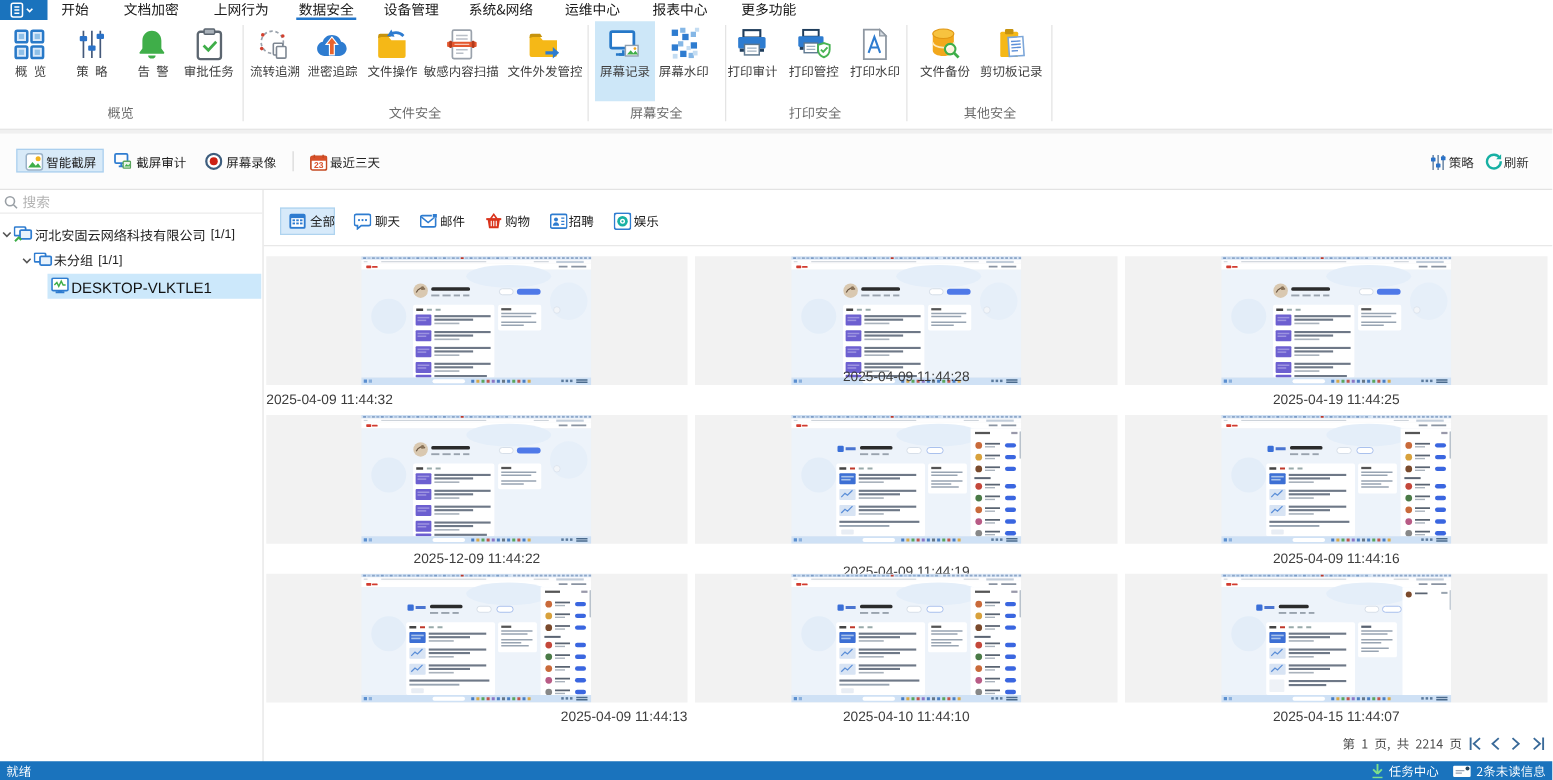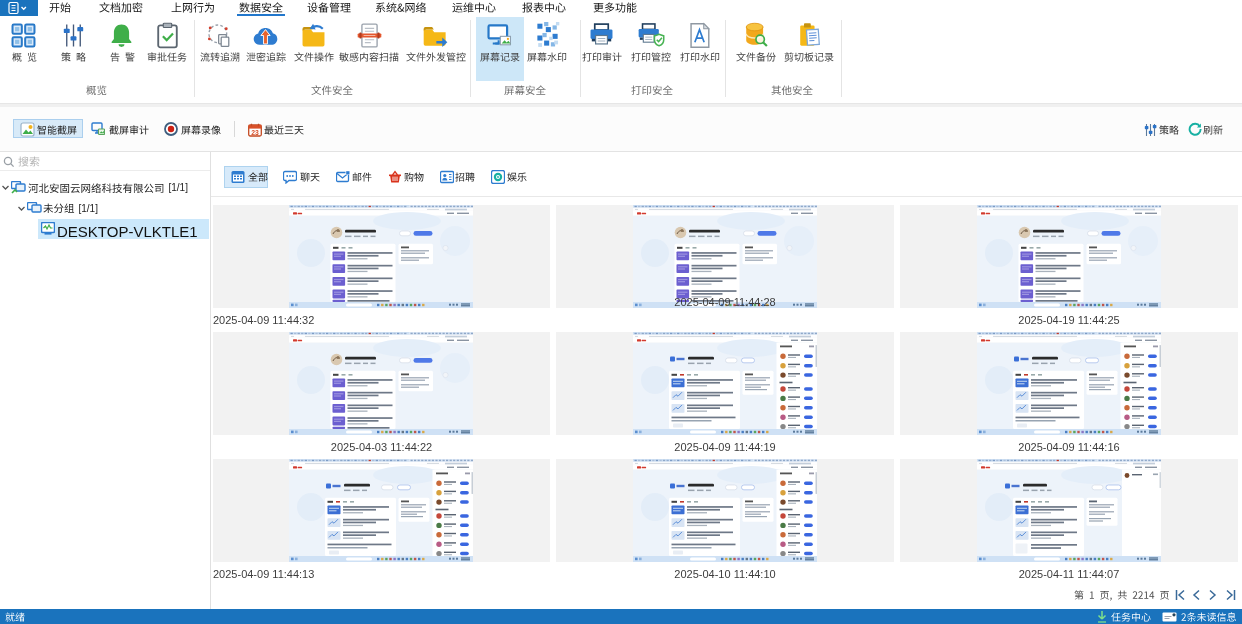--- a/index.html
+++ b/index.html
@@ -667,21 +667,21 @@
     </g>
   </svg>
 <div style="position:absolute;left:78.5px;top:202.5px;font-size:10px;color:#222;white-space:nowrap;">[1/1]</div>
 <div style="position:absolute;left:38px;top:219px;width:171px;height:19.5px;background:#cce8fb;"></div>
 <svg style="position:absolute;left:41px;top:221.5px;" width="14" height="14" viewBox="0 0 14 14">
     <rect x="0.5" y="0.5" width="13" height="10" rx="1.2" fill="#fff" stroke="#2e7cd0" stroke-width="1.5"></rect>
     <path d="M2.5 6l2-2 1.5 3 2-4 1.5 3h2" stroke="#3fae49" stroke-width="1.2" fill="none"></path>
     <rect x="3.5" y="11" width="7" height="1.6" fill="#2e7cd0"></rect>
     <rect x="5.5" y="10.5" width="3" height="1.2" fill="#2e7cd0"></rect>
   </svg>
-<div style="position:absolute;left:57px;top:223px;font-size:15px;color:#111;white-space:nowrap;">DESKTOP-VLKTLE1</div>
+<div style="position:absolute;left:57px;top:223px;font-size:12px;color:#111;white-space:nowrap;">DESKTOP-VLKTLE1</div>
 <div style="position:absolute;left:211px;top:152px;width:1031px;height:458px;background:#fff;"></div>
 <div style="position:absolute;left:224px;top:166px;width:44px;height:22px;background:#d7eafa;border:1px solid #aed3ef;box-sizing:border-box;"></div>
 <svg style="position:absolute;left:231px;top:170px;" width="14" height="14" viewBox="0 0 14 14">
     <rect x="0.5" y="1" width="13" height="12" rx="1.5" fill="#2e7cd0"></rect>
     <rect x="2" y="4.5" width="10" height="7" fill="#fff"></rect>
     <g fill="#2e7cd0">
       <rect x="3" y="5.5" width="2" height="1.5"></rect>
       <rect x="6" y="5.5" width="2" height="1.5"></rect>
       <rect x="9" y="5.5" width="2" height="1.5"></rect>
       <rect x="3" y="8" width="2" height="1.5"></rect>
@@ -1314,46 +1314,46 @@
 <div style="position:absolute;left:556px;top:296px;font-size:11px;color:#3c3c3c;white-space:nowrap;width:338px;text-align:center;">2025-04-09 11:44:28</div>
 <div style="position:absolute;left:900px;top:205px;width:338px;height:103px;background:#f2f2f2;"></div>
 <svg style="position:absolute;left:977px;top:205px" width="184" height="103" viewBox="0 0 184 103">
     <use href="#tv1"></use>
   </svg>
 <div style="position:absolute;left:900px;top:314px;font-size:11px;color:#3c3c3c;white-space:nowrap;width:338px;text-align:center;">2025-04-19 11:44:25</div>
 <div style="position:absolute;left:213px;top:332px;width:337px;height:103px;background:#f2f2f2;"></div>
 <svg style="position:absolute;left:289px;top:332px" width="184" height="103" viewBox="0 0 184 103">
     <use href="#tv1"></use>
   </svg>
-<div style="position:absolute;left:213px;top:441px;font-size:11px;color:#3c3c3c;white-space:nowrap;width:337px;text-align:center;">2025-04-03 11:44:22</div>
+<div style="position:absolute;left:213px;top:441px;font-size:11px;color:#3c3c3c;white-space:nowrap;width:337px;text-align:center;">2025-12-09 11:44:22</div>
 <div style="position:absolute;left:556px;top:332px;width:338px;height:103px;background:#f2f2f2;"></div>
 <svg style="position:absolute;left:633px;top:332px" width="184" height="103" viewBox="0 0 184 103">
     <use href="#tv2"></use>
   </svg>
-<div style="position:absolute;left:556px;top:441px;font-size:11px;color:#3c3c3c;white-space:nowrap;width:338px;text-align:center;">2025-04-09 11:44:19</div>
+<div style="position:absolute;left:556px;top:452px;font-size:11px;color:#3c3c3c;white-space:nowrap;width:338px;text-align:center;">2025-04-09 11:44:19</div>
 <div style="position:absolute;left:900px;top:332px;width:338px;height:103px;background:#f2f2f2;"></div>
 <svg style="position:absolute;left:977px;top:332px" width="184" height="103" viewBox="0 0 184 103">
     <use href="#tv2"></use>
   </svg>
 <div style="position:absolute;left:900px;top:441px;font-size:11px;color:#3c3c3c;white-space:nowrap;width:338px;text-align:center;">2025-04-09 11:44:16</div>
 <div style="position:absolute;left:213px;top:459px;width:337px;height:103px;background:#f2f2f2;"></div>
 <svg style="position:absolute;left:289px;top:459px" width="184" height="103" viewBox="0 0 184 103">
     <use href="#tv2"></use>
   </svg>
-<div style="position:absolute;left:213px;top:568px;font-size:11px;color:#3c3c3c;white-space:nowrap;width:337px;text-align:left;">2025-04-09 11:44:13</div>
+<div style="position:absolute;left:213px;top:568px;font-size:11px;color:#3c3c3c;white-space:nowrap;width:337px;text-align:right;">2025-04-09 11:44:13</div>
 <div style="position:absolute;left:556px;top:459px;width:338px;height:103px;background:#f2f2f2;"></div>
 <svg style="position:absolute;left:633px;top:459px" width="184" height="103" viewBox="0 0 184 103">
     <use href="#tv2"></use>
   </svg>
 <div style="position:absolute;left:556px;top:568px;font-size:11px;color:#3c3c3c;white-space:nowrap;width:338px;text-align:center;">2025-04-10 11:44:10</div>
 <div style="position:absolute;left:900px;top:459px;width:338px;height:103px;background:#f2f2f2;"></div>
 <svg style="position:absolute;left:977px;top:459px" width="184" height="103" viewBox="0 0 184 103">
     <use href="#tv3"></use>
   </svg>
-<div style="position:absolute;left:900px;top:568px;font-size:11px;color:#3c3c3c;white-space:nowrap;width:338px;text-align:center;">2025-04-11 11:44:07</div>
+<div style="position:absolute;left:900px;top:568px;font-size:11px;color:#3c3c3c;white-space:nowrap;width:338px;text-align:center;">2025-04-15 11:44:07</div>
 <svg style="position:absolute;left:1074px;top:589.5px;" width="97" height="12" viewBox="0 0 97 12">
     <g fill="#4a4a4a" transform="translate(0,8.80) scale(0.010000,-0.010000)">
       <use href="#g7b2c" x="0"></use>
       <use href="#g31" x="1500"></use>
       <use href="#g9875" x="2555"></use>
       <use href="#g2c" x="3555"></use>
       <use href="#g5171" x="4333"></use>
       <use href="#g32" x="5833"></use>
       <use href="#g32" x="6388"></use>
       <use href="#g31" x="6943"></use>

